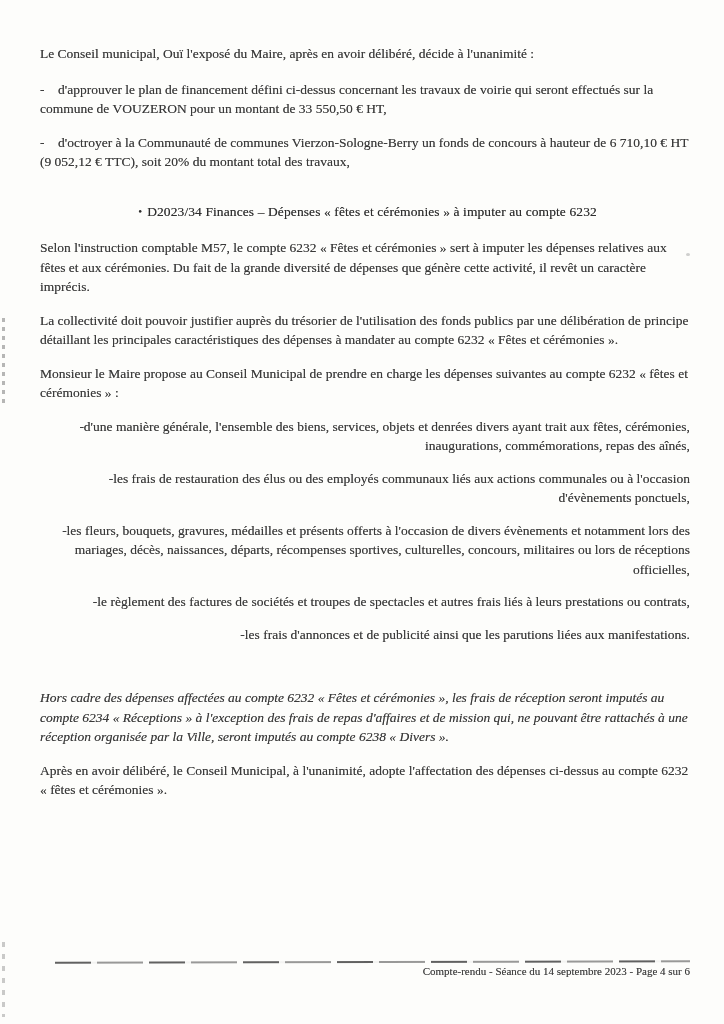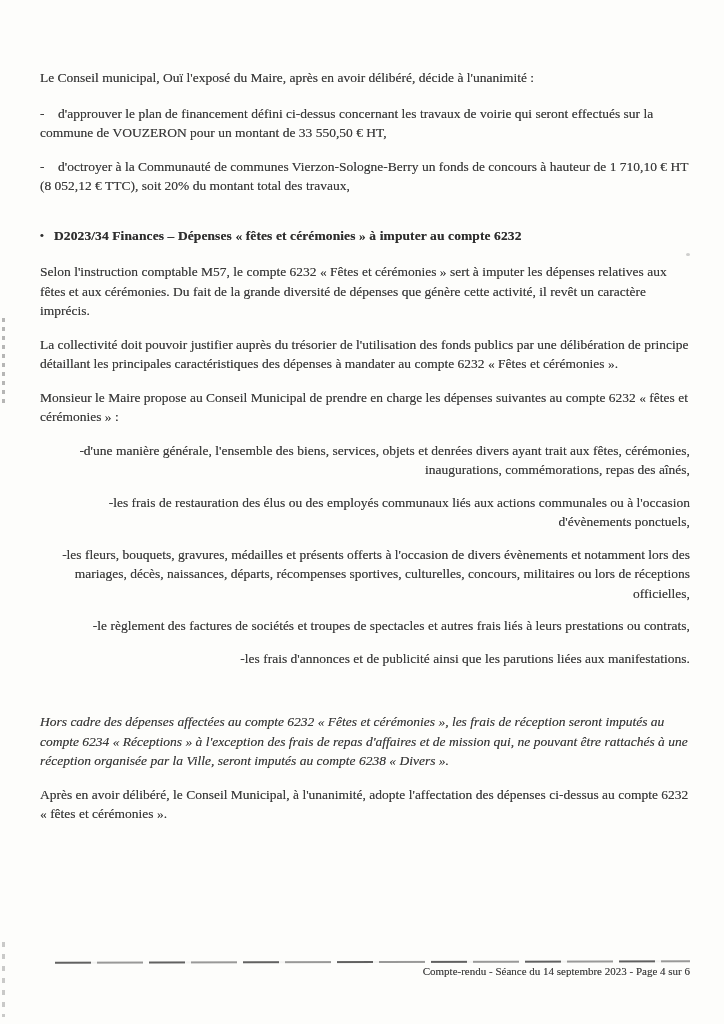--- a/index.html
+++ b/index.html
@@ -11,43 +11,44 @@
     position: relative;
     width: 724px;
     height: 1024px;
     background: #fdfdfb;
     overflow: hidden;
     font-family: "Liberation Serif", "DejaVu Serif", serif;
     color: #3a3a3a;
   }
   .content {
     position: absolute;
-    top: 68px;
+    top: 44px;
     left: 40px;
     width: 650px;
     font-size: 13.5px;
     line-height: 19.5px;
     text-shadow: 0 0 0.6px rgba(70,70,70,0.65);
   }
   .content p {
     margin: 0 0 14px 0;
   }
   p.intro {
     margin-bottom: 16px;
   }
   p.decision .dash {
     display: inline-block;
     width: 18px;
   }
   p.heading {
     margin-top: 30px;
     margin-bottom: 17px;
-    font-weight: bold;
+    font-weight: normal;
     color: #2e2e2e;
     letter-spacing: 0.1px;
+    text-align: center;
   }
   p.heading .bullet {
     display: inline-block;
     width: 14px;
     font-size: 11px;
     vertical-align: 1px;
   }
   p.expense-item {
     margin-bottom: 13px;
     text-align: right;
@@ -115,21 +116,21 @@
 
   <div class="content">
 
     <p class="intro">Le Conseil municipal, Ouï l'exposé du Maire, après en avoir délibéré, décide à l'unanimité :</p>
 
     <p class="decision">
       <span class="dash">-</span><span>d'approuver le plan de financement défini ci-dessus concernant les travaux de voirie qui seront effectués sur la commune de VOUZERON pour un montant de 33 550,50 € HT,</span>
     </p>
 
     <p class="decision">
-      <span class="dash">-</span><span>d'octroyer à la Communauté de communes Vierzon-Sologne-Berry un fonds de concours à hauteur de 1 710,10 € HT (8 052,12 € TTC), soit 20% du montant total des travaux,</span>
+      <span class="dash">-</span><span>d'octroyer à la Communauté de communes Vierzon-Sologne-Berry un fonds de concours à hauteur de 6 710,10 € HT (9 052,12 € TTC), soit 20% du montant total des travaux,</span>
     </p>
 
 
     <p class="heading">
       <span class="bullet">•</span><span>D2023/34 Finances – Dépenses « fêtes et cérémonies » à imputer au compte 6232</span>
     </p>
 
     <p>Selon l'instruction comptable M57, le compte 6232 « Fêtes et cérémonies » sert à imputer les dépenses relatives aux fêtes et aux cérémonies. Du fait de la grande diversité de dépenses que génère cette activité, il revêt un caractère imprécis.</p>
 
     <p>La collectivité doit pouvoir justifier auprès du trésorier de l'utilisation des fonds publics par une délibération de principe détaillant les principales caractéristiques des dépenses à mandater au compte 6232 « Fêtes et cérémonies ».</p>

